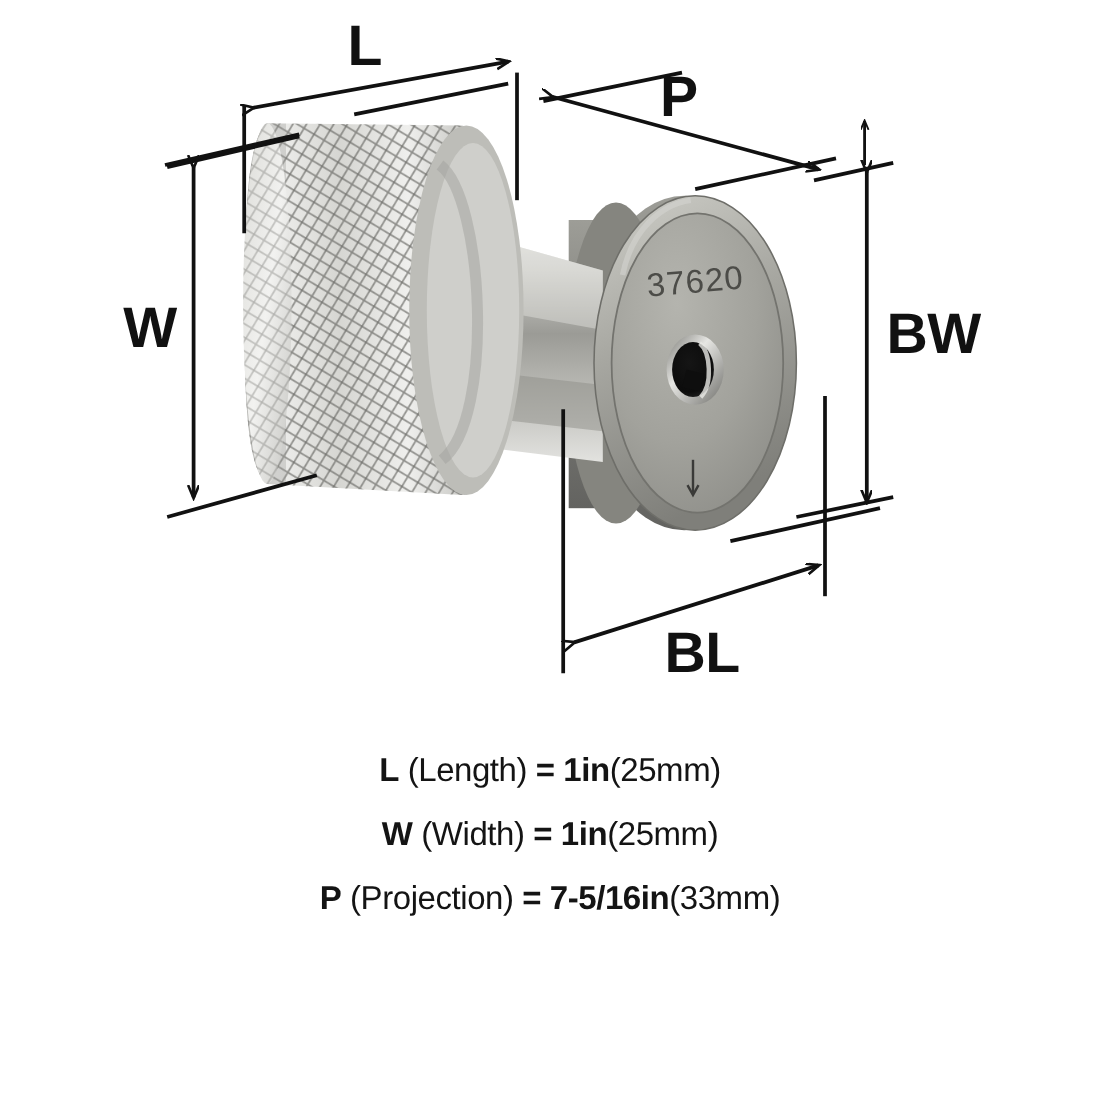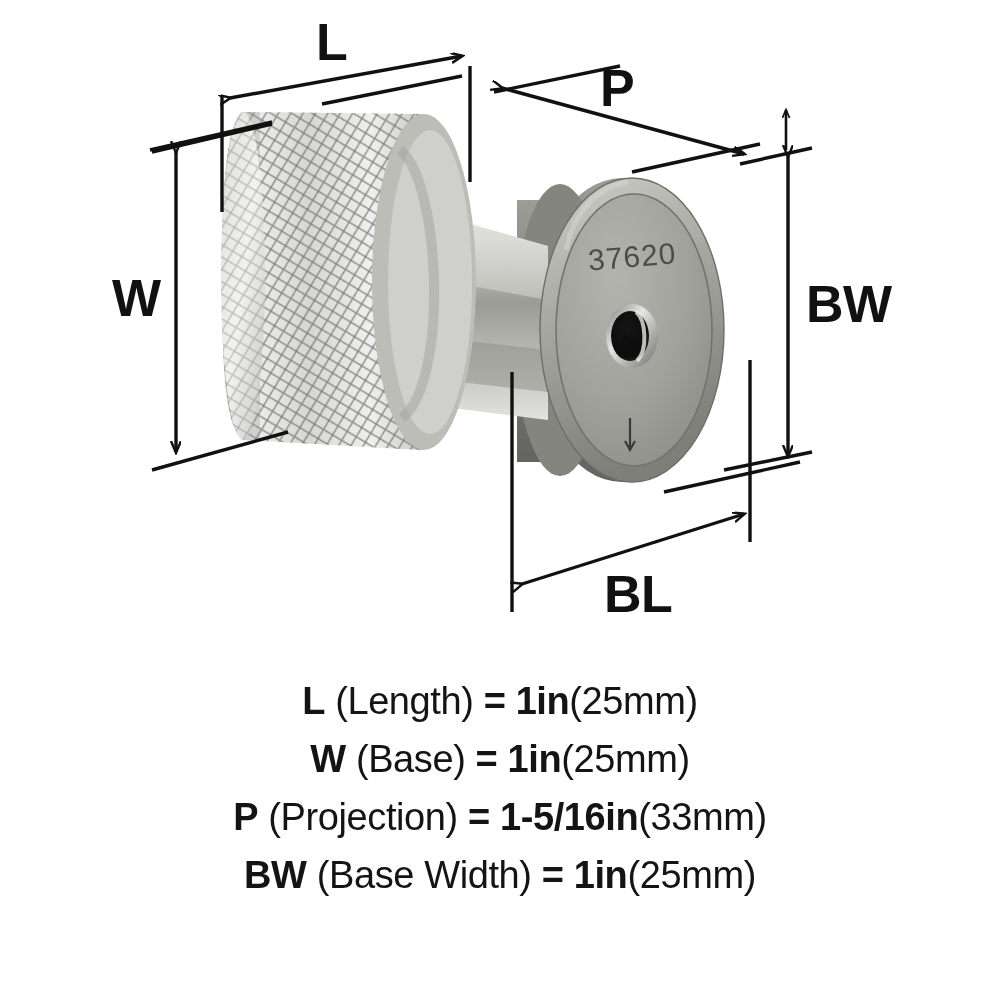--- a/index.html
+++ b/index.html
@@ -29,21 +29,21 @@
   
   #specs {
     position: absolute;
     left: 0; top: 672px;
     width: 1000px;
     text-align: center;
   }
   .spec-row {
     height: 58px;
     line-height: 58px;
-    font-size: 38px;
+    font-size: 30px;
     color: #141414;
     white-space: nowrap;
     letter-spacing: -0.4px;
   }
   .spec-row .b { font-weight: bold; }
   .spec-row .r { font-weight: normal; }
 </style>
 </head>
 <body>
 
@@ -225,34 +225,28 @@
 
     <div class="spec-row">
       <span class="b">L</span>
       <span class="r">(Length)</span>
       <span class="b">=</span>
       <span class="b">1in</span><span class="r">(25mm)</span>
     </div>
 
     <div class="spec-row">
       <span class="b">W</span>
-      <span class="r">(Base)</span>
+      <span class="r">(Width)</span>
       <span class="b">=</span>
       <span class="b">1in</span><span class="r">(25mm)</span>
     </div>
 
     <div class="spec-row">
       <span class="b">P</span>
       <span class="r">(Projection)</span>
       <span class="b">=</span>
-      <span class="b">1-5/16in</span><span class="r">(33mm)</span>
+      <span class="b">7-5/16in</span><span class="r">(33mm)</span>
     </div>
 
 
-    <div class="spec-row">
-      <span class="b">BW</span>
-      <span class="r">(Base Width)</span>
-      <span class="b">=</span>
-      <span class="b">1in</span><span class="r">(25mm)</span>
-    </div>
   </div>
 
 </div>
 
 </body></html>

